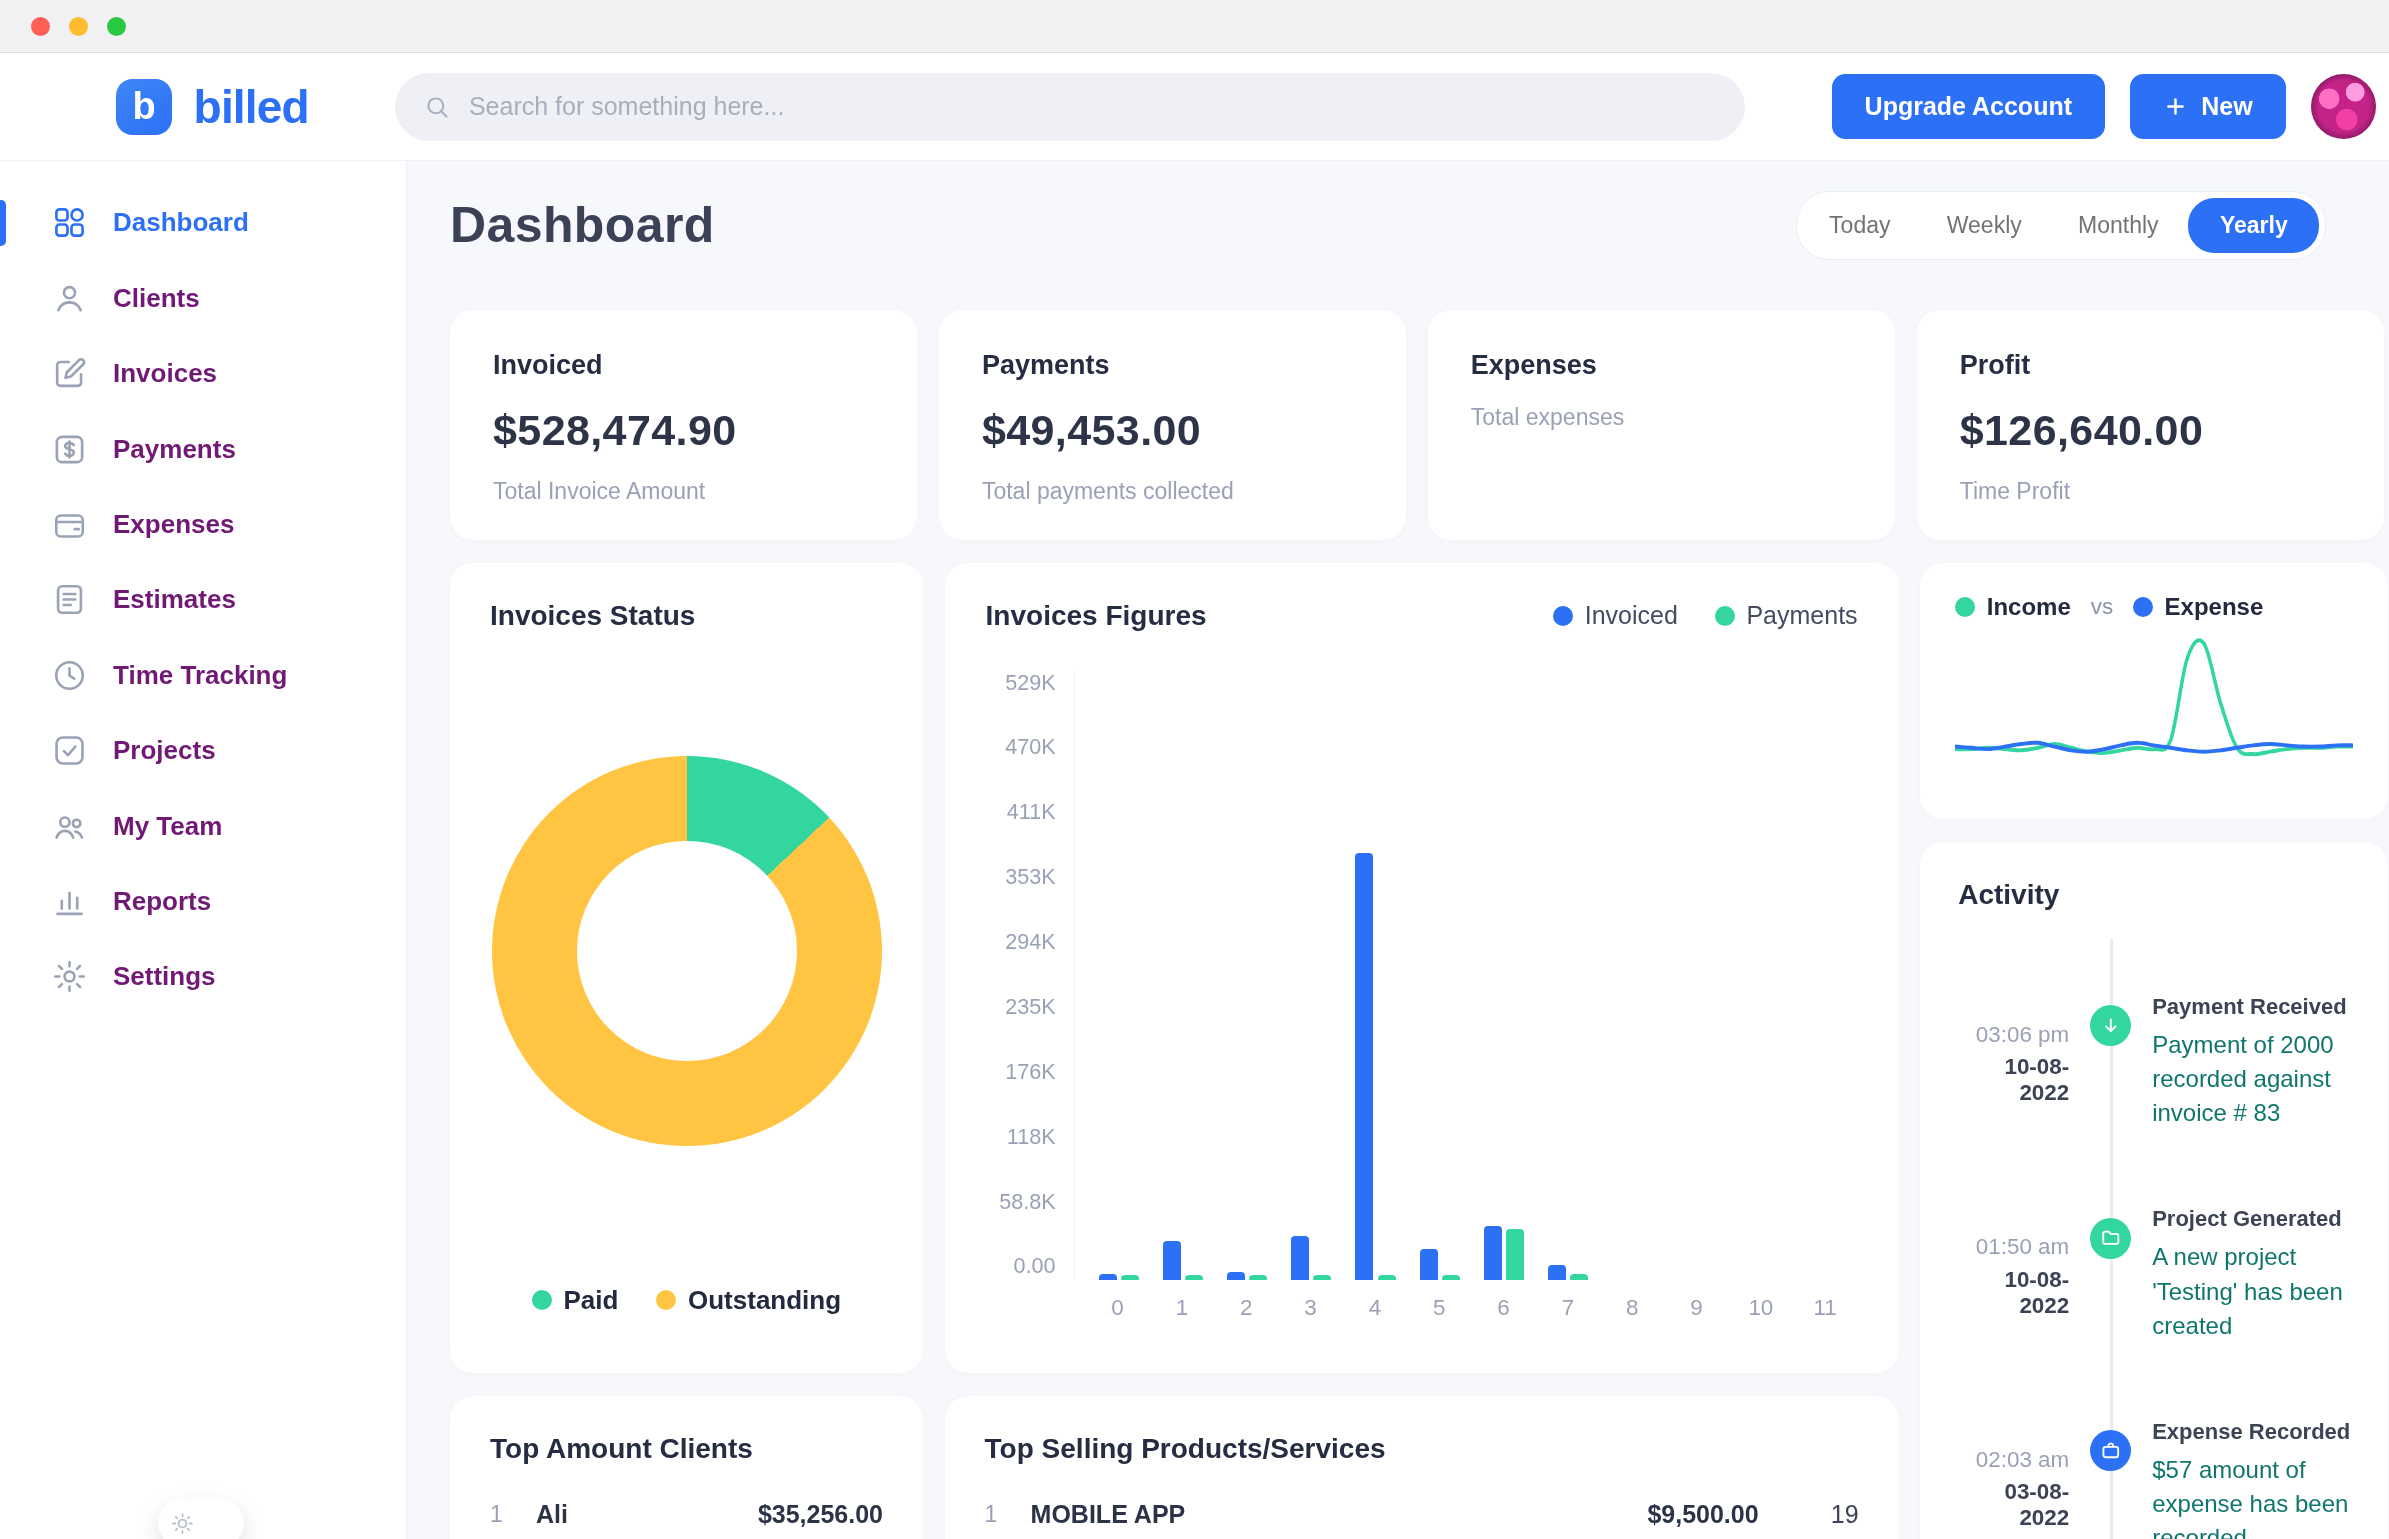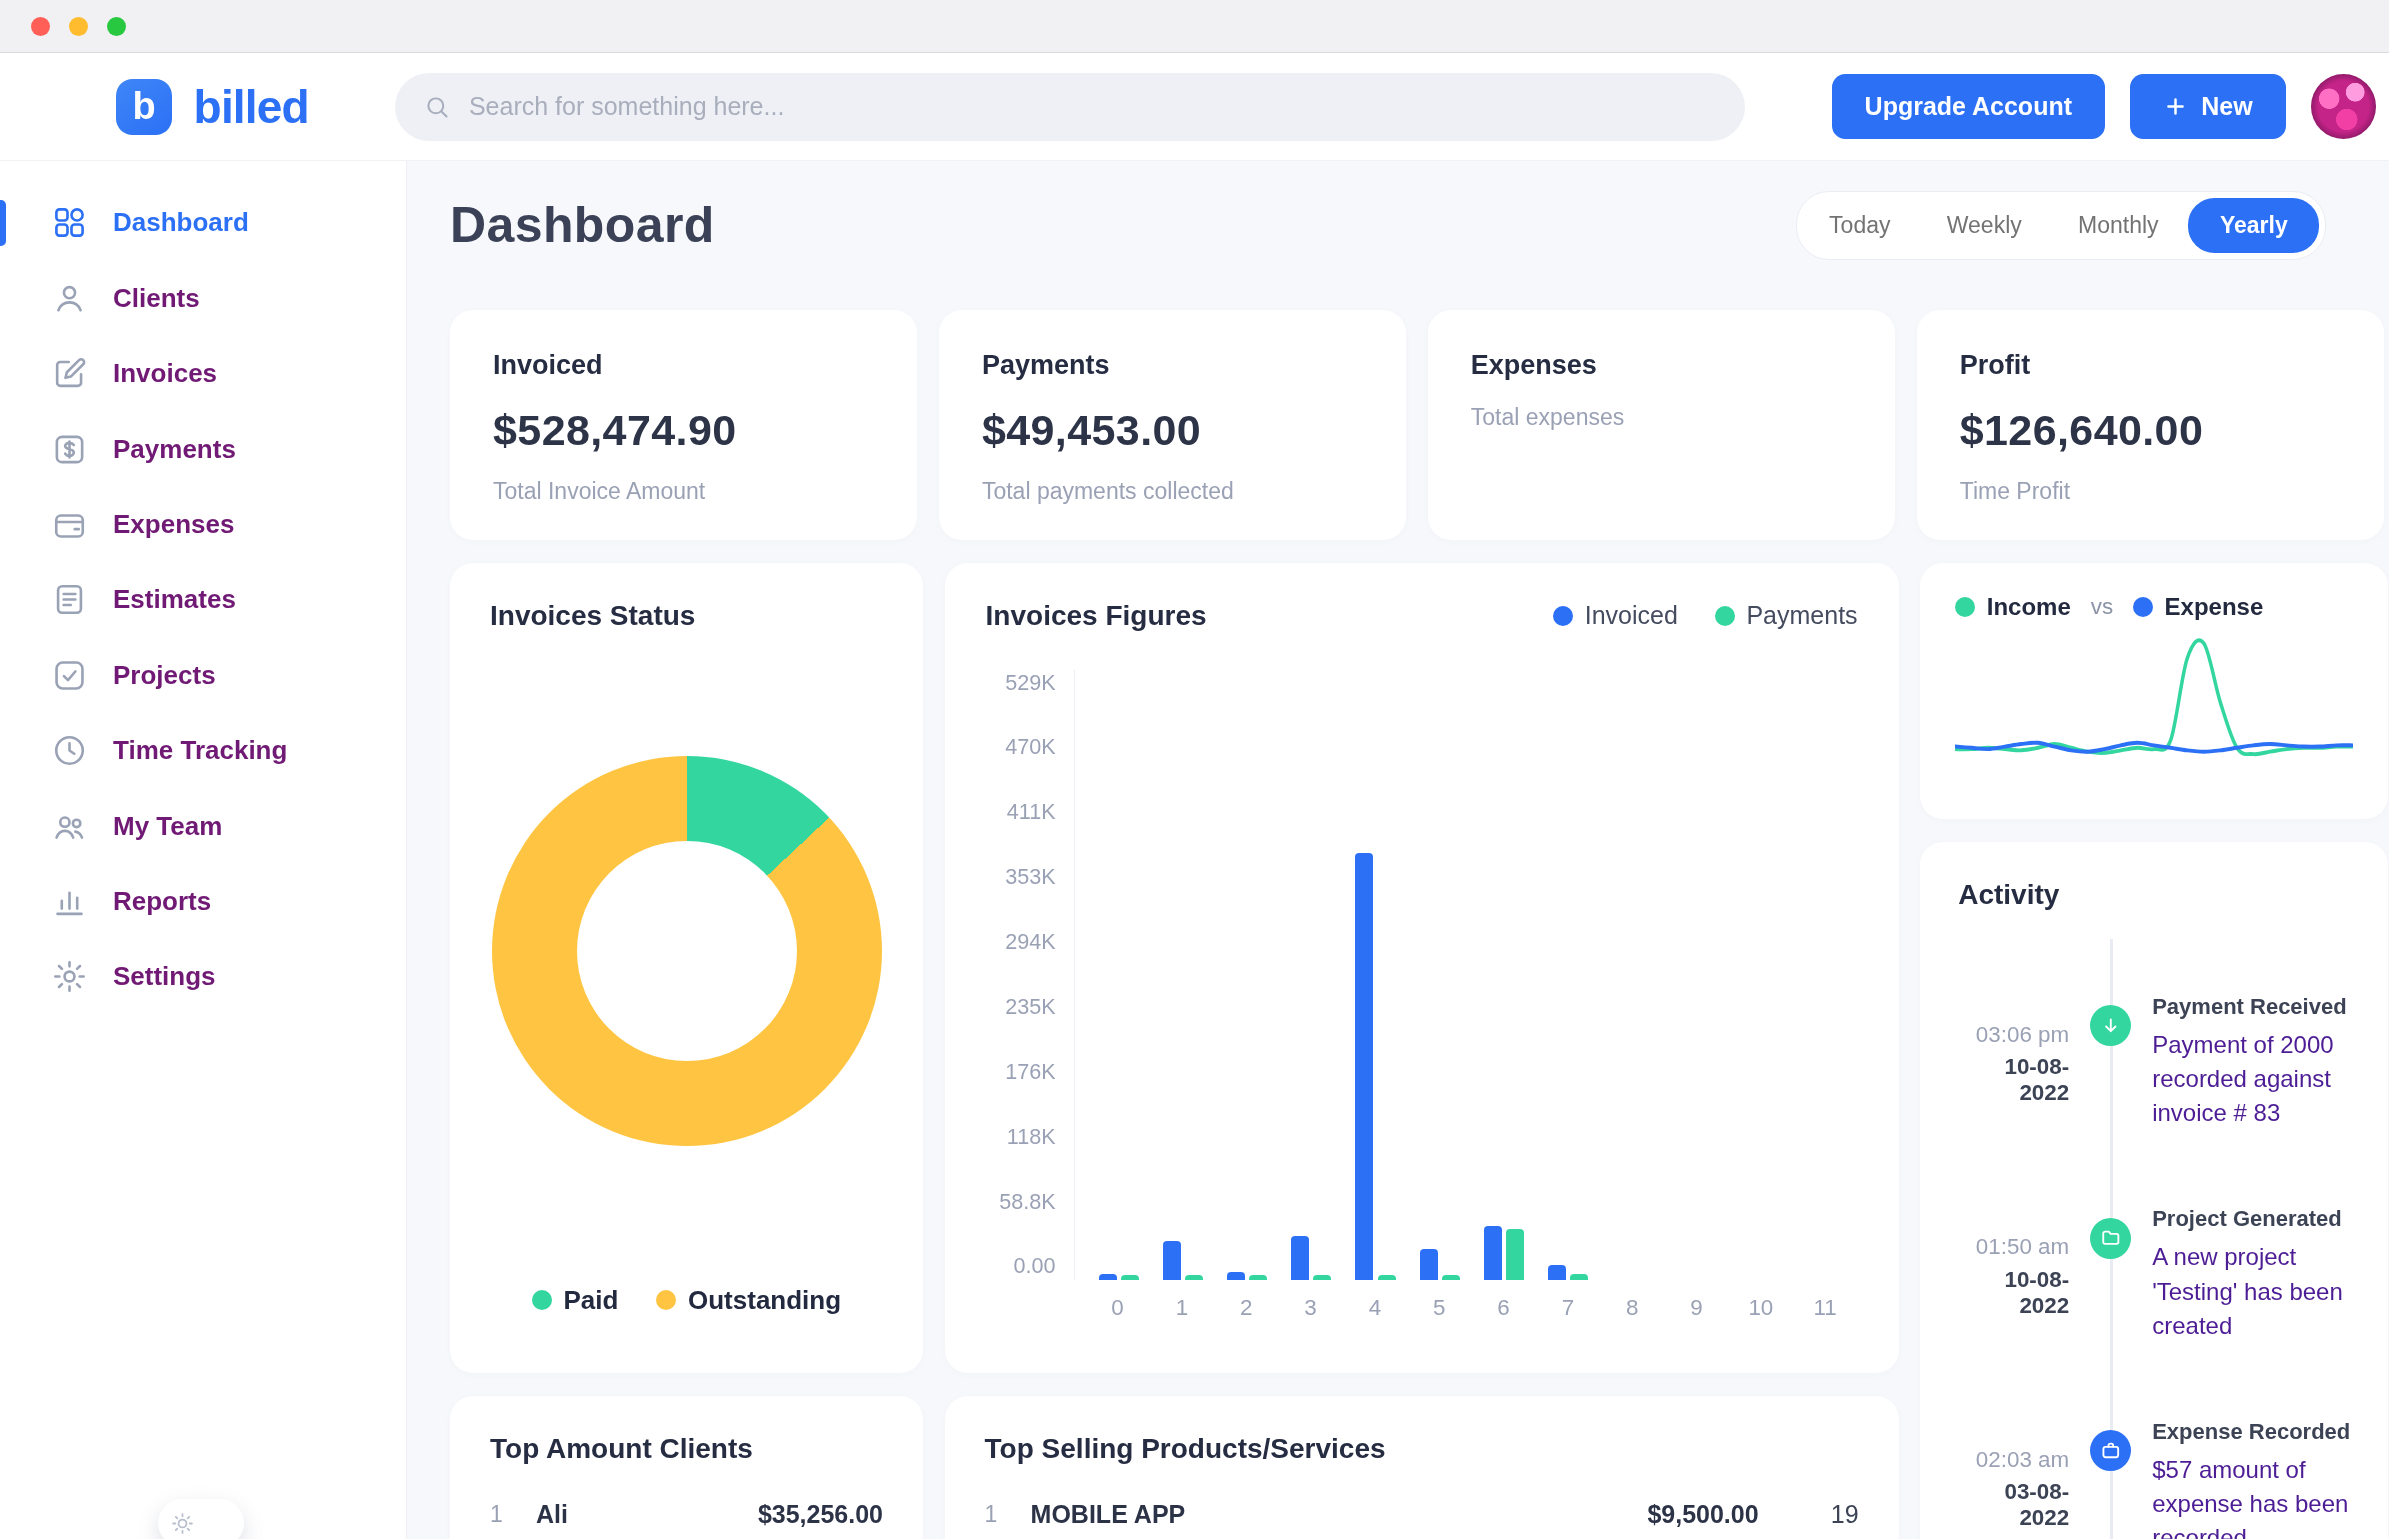--- a/index.html
+++ b/index.html
@@ -93,21 +93,21 @@
   .act-item { display:flex; align-items:flex-start; margin-bottom:76px; position:relative; }
   .act-time { width:111px; text-align:right; padding-top:28px; flex-shrink:0; }
   .act-time .t { font-size:22.4px; color:#9aa1b5; }
   .act-time .d { font-size:22.4px; font-weight:700; color:#3c4355; margin-top:6.6px; }
   .act-ic { width:41px; height:41px; border-radius:50%; flex-shrink:0; margin:11.6px 21px 0 21px; display:flex; align-items:center; justify-content:center; color:#fff; }
   .act-ic svg { width:21.6px; height:21.6px; stroke-width:2.1; }
   .act-ic.green { background:var(--green); }
   .act-ic.blue { background:var(--primary); }
   .act-text { flex:1; min-width:0; }
   .act-text .at { font-size:22px; font-weight:700; color:#3c4355; white-space:nowrap; }
-  .act-text .ad { font-size:24px; color:#4c1d95; margin-top:8.3px; line-height:1.42; }
+  .act-text .ad { font-size:24px; color:#0f766e; margin-top:8.3px; line-height:1.42; }
 
   .list-card { padding:37px 40px; overflow:hidden; }
   .clients-card { grid-column:1; grid-row:2; }
   .selling-card { grid-column:2; grid-row:2; }
   .list-row { display:flex; align-items:center; margin-top:35px; font-size:25px; }
   .list-row .rank { width:46px; color:#9aa1b5; font-size:23px; }
   .list-row .nm { font-weight:700; color:#2c3347; }
   .list-row .amt { margin-left:auto; font-weight:700; color:#2c3347; }
   .list-row .qty { width:100px; text-align:right; color:#3c4355; }
 </style>
@@ -205,34 +205,34 @@
               <svg viewBox="0 0 24 24">
                 <rect x="4.6" y="3.4" width="14.8" height="17.2" rx="2.6"></rect>
                 <path d="M8.2 8.4h7.6M8.2 12h7.6M8.2 15.6h4.6"></path>
               </svg>
             </span>
             <span class="nav-label">Estimates</span>
           </div>
           <div class="nav-item">
             <span class="nav-ic">
               <svg viewBox="0 0 24 24">
+                <circle cx="12" cy="12" r="8.6"></circle>
+                <path d="M12 7.4V12l3.1 2.1"></path>
+              </svg>
+            </span>
+            <span class="nav-label">Time Tracking</span>
+          </div>
+          <div class="nav-item">
+            <span class="nav-ic">
+              <svg viewBox="0 0 24 24">
                 <rect x="3.6" y="3.6" width="16.8" height="16.8" rx="4"></rect>
                 <path d="M8.4 12.4l2.6 2.6 4.8-5.6"></path>
               </svg>
             </span>
             <span class="nav-label">Projects</span>
-          </div>
-          <div class="nav-item">
-            <span class="nav-ic">
-              <svg viewBox="0 0 24 24">
-                <circle cx="12" cy="12" r="8.6"></circle>
-                <path d="M12 7.4V12l3.1 2.1"></path>
-              </svg>
-            </span>
-            <span class="nav-label">Time Tracking</span>
           </div>
           <div class="nav-item">
             <span class="nav-ic">
               <svg viewBox="0 0 24 24">
                 <circle cx="9" cy="9.2" r="3"></circle>
                 <circle cx="16.6" cy="10" r="2.4"></circle>
                 <path d="M3.6 19.2c1-2.9 3-4.4 5.4-4.4s4.4 1.5 5.4 4.4"></path>
                 <path d="M15.8 15.3c2 .3 3.5 1.6 4.3 3.9"></path>
               </svg>
             </span>

